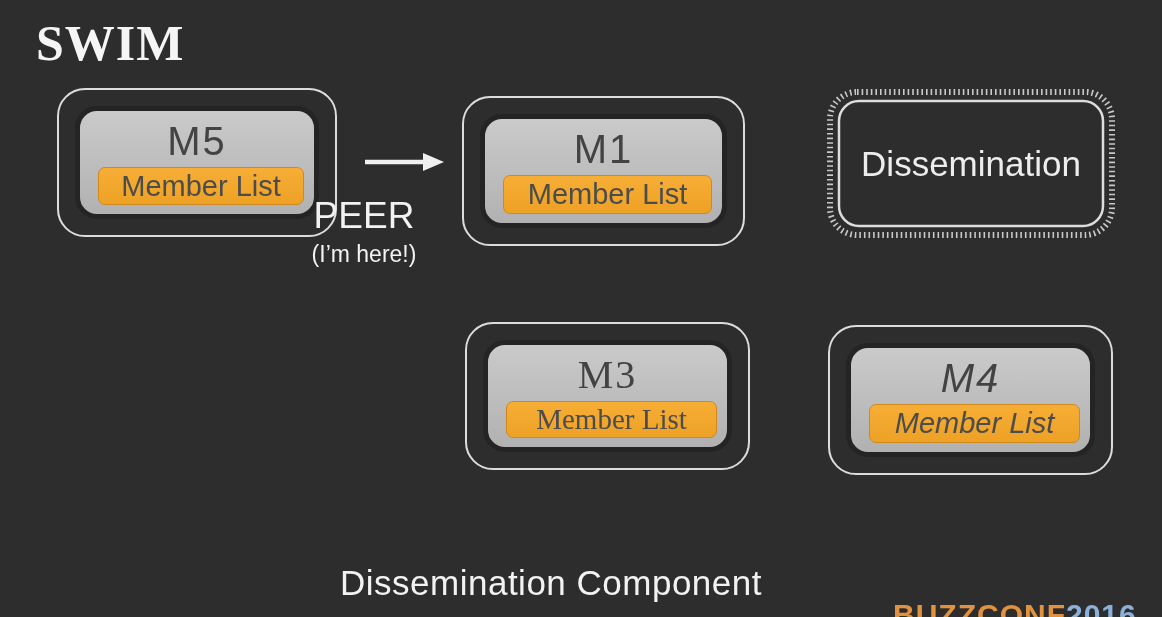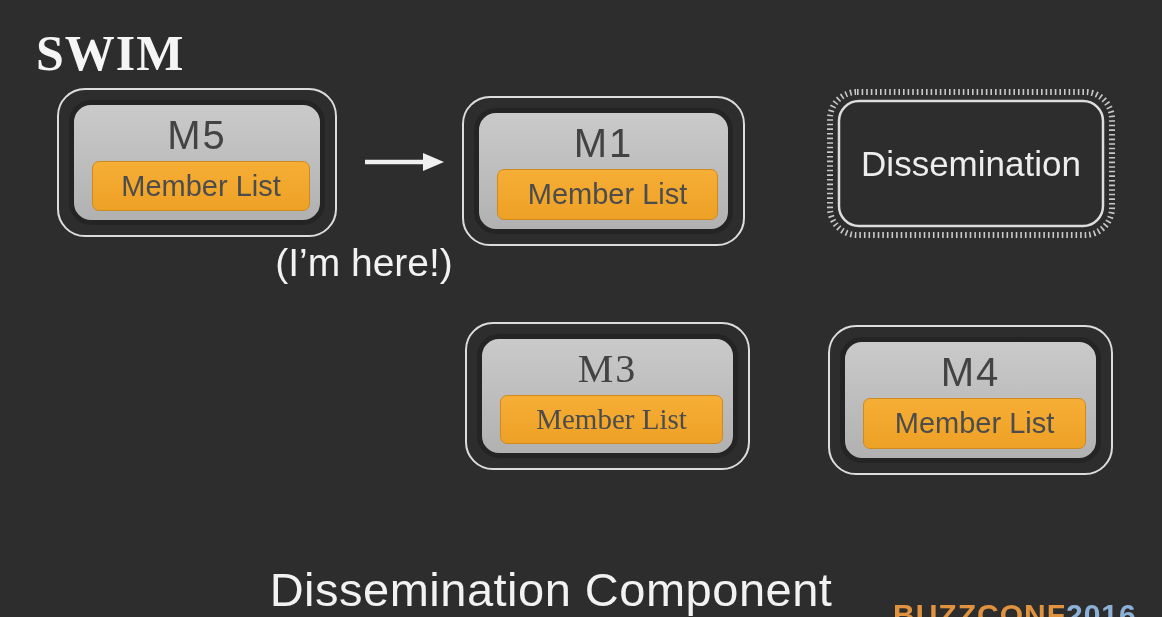--- a/index.html
+++ b/index.html
@@ -7,34 +7,34 @@
     position: relative;
     width: 1162px;
     height: 617px;
     overflow: hidden;
     background: #2d2d2d;
     font-family: "Liberation Sans", sans-serif;
   }
   .abs { position: absolute; box-sizing: border-box; }
 
   .slide-title {
-    left: 36px; top: 28px;
+    left: 36px; top: 18px;
     font-family: "Liberation Serif", serif;
     font-weight: bold;
     font-size: 50px;
     color: #f5f5f5;
     letter-spacing: 1px;
     line-height: 1;
   }
 
   
   .node-outer {
     border: 2px solid #dcdcdc;
     border-radius: 28px;
-    padding: 10px;
+    padding: 16px;
     background: transparent;
   }
   .node-inner {
     width: 100%; height: 100%;
     box-sizing: border-box;
     border: 5px solid #242424;
     border-radius: 22px;
     background: linear-gradient(#cacaca, #b1b1b1);
     display: flex;
     flex-direction: column;
@@ -57,21 +57,21 @@
     border-radius: 7px;
     display: flex;
     align-items: center;
     justify-content: center;
     font-size: 29px;
     color: #4c4c4c;
   }
   #node-m5 { left: 57px;  top: 88px;  width: 280px; height: 149px; }
   #node-m1 { left: 462px; top: 96px;  width: 283px; height: 150px; }
   #node-m3 { left: 465px; top: 322px; width: 285px; height: 148px; font-family: Liberation Serif, serif; }
-  #node-m4 { left: 828px; top: 325px; width: 285px; height: 150px; }
+  #node-m4 { left: 828px; top: 325px; width: 285px; height: 150px; font-style: italic; }
 
   
   #dissem-box { left: 825px; top: 87px; width: 292px; height: 153px; }
   #dissem-box svg { position: absolute; left: 0; top: 0; }
   .dissem-text {
     position: absolute; left: 0; top: 0;
     width: 100%; height: 100%;
     display: flex;
     flex-direction: column;
     align-items: center;
@@ -89,29 +89,29 @@
     left: 303px; top: 197px; width: 122px;
     text-align: center;
     color: #f2f2f2;
     font-size: 37px;
     line-height: 1;
   }
   .peer-note {
     left: 266px; top: 242px; width: 196px;
     text-align: center;
     color: #f2f2f2;
-    font-size: 39px;
+    font-size: 23px;
     line-height: 1.1;
   }
 
   .bottom-caption {
     left: 251px; top: 565px; width: 600px;
     text-align: center;
     color: #f2f2f2;
-    font-size: 47px;
+    font-size: 35px;
     letter-spacing: 0.5px;
     line-height: 1.05;
     white-space: nowrap;
   }
 
   .watermark {
     left: 893px; top: 600px;
     font-weight: bold;
     font-size: 30px;
     letter-spacing: 1px;
@@ -132,20 +132,21 @@
     <div class="node-inner">
       <div class="node-label">M5</div>
       <div class="member-btn">Member List</div>
     </div>
   </div>
 
   <svg class="abs" id="peer-arrow" width="84" height="24" viewBox="0 0 84 24">
     <line x1="2" y1="12" x2="62" y2="12" stroke="#f0f0f0" stroke-width="4.5"></line>
     <polygon points="60,3 81,12 60,21" fill="#f0f0f0"></polygon>
   </svg>
+  <div class="abs peer-label">PEER</div>
   <div class="abs peer-note">(I’m here!)</div>
 
   <div class="abs node-outer" id="node-m1">
     <div class="node-inner">
       <div class="node-label">M1</div>
       <div class="member-btn">Member List</div>
     </div>
   </div>
 
   <div class="abs" id="dissem-box">

